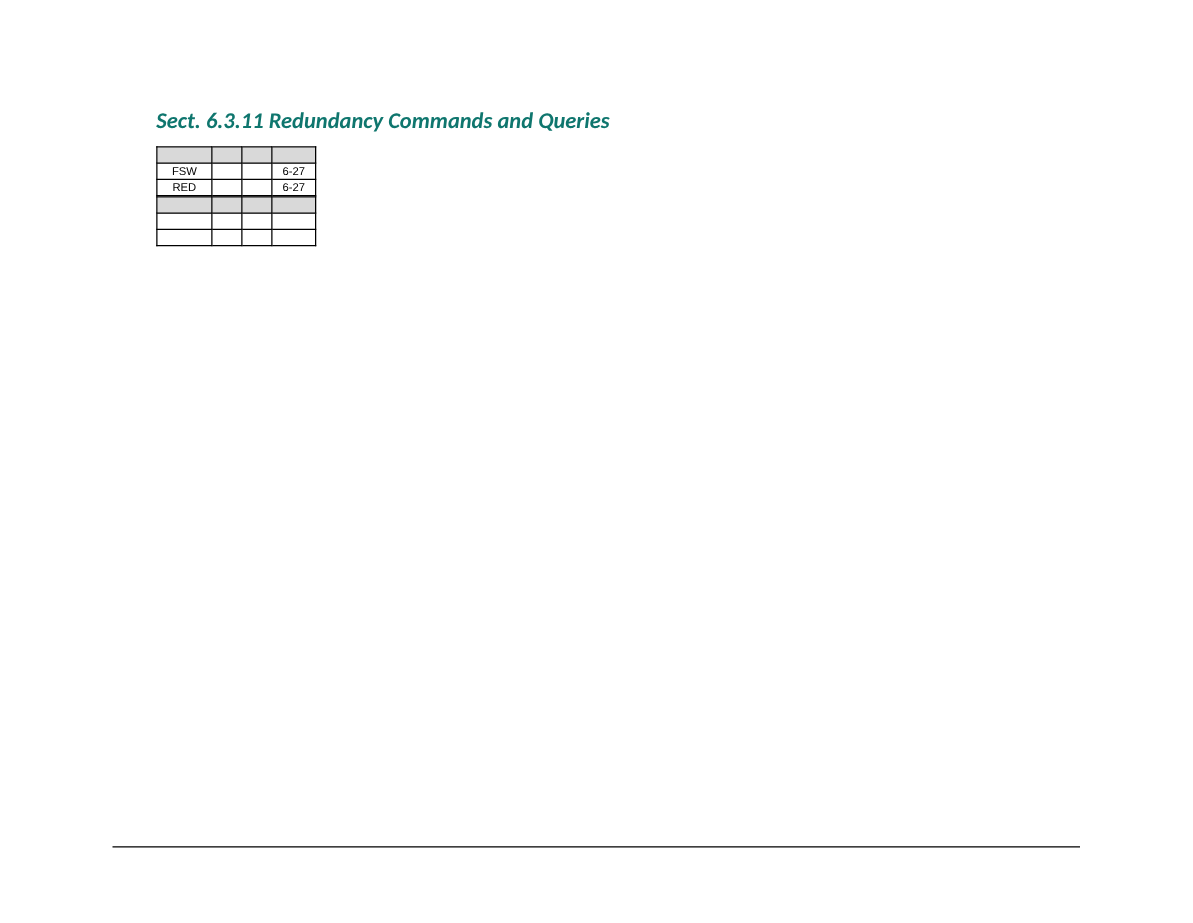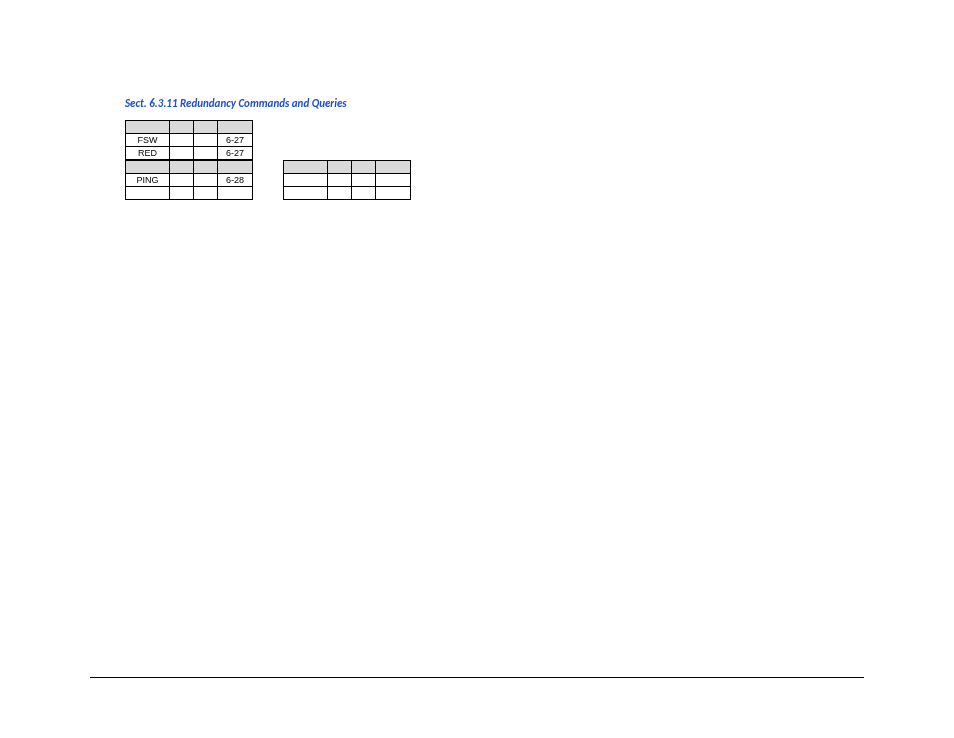--- a/index.html
+++ b/index.html
@@ -20,23 +20,23 @@
   .content {
     position: absolute;
     left: 125px;
     top: 85px;
     width: 704px;
   }
   .section-title {
     font-family: Calibri, Arial, sans-serif;
     font-weight: bold;
     font-style: italic;
-    font-size: 11px;
-    color: #1d4ed8;
-    margin: 12px 0 10px 0;
+    font-size: 18px;
+    color: #0f766e;
+    margin: 0 0 10px 0;
   }
   .section-title.second {
     margin-top: 20px;
     margin-bottom: 10px;
   }
   table.grid {
     border-collapse: collapse;
     table-layout: fixed;
   }
   table.grid th, table.grid td {
@@ -99,48 +99,20 @@
         <td></td>
         <td></td>
         <td>6-27</td>
       </tr>
     </tbody>
       </table>
 
 
     <div class="row-tables">
 
-      <table class="grid">
-        <colgroup>
-          <col style="width:44px">
-            <col style="width:24px">
-            <col style="width:24px">
-            <col style="width:35px">
-        </colgroup>
-        <tbody>
-            <tr>
-          <th></th>
-          <th></th>
-          <th></th>
-          <th></th>
-        </tr>
-        <tr>
-          <td>PING</td>
-          <td></td>
-          <td></td>
-          <td>6-28</td>
-        </tr>
-        <tr>
-          <td></td>
-          <td></td>
-          <td></td>
-          <td></td>
-        </tr>
-      </tbody>
-        </table>
 
       <table class="grid">
         <colgroup>
           <col style="width:44px">
             <col style="width:24px">
             <col style="width:24px">
             <col style="width:35px">
         </colgroup>
         <tbody>
             <tr>

